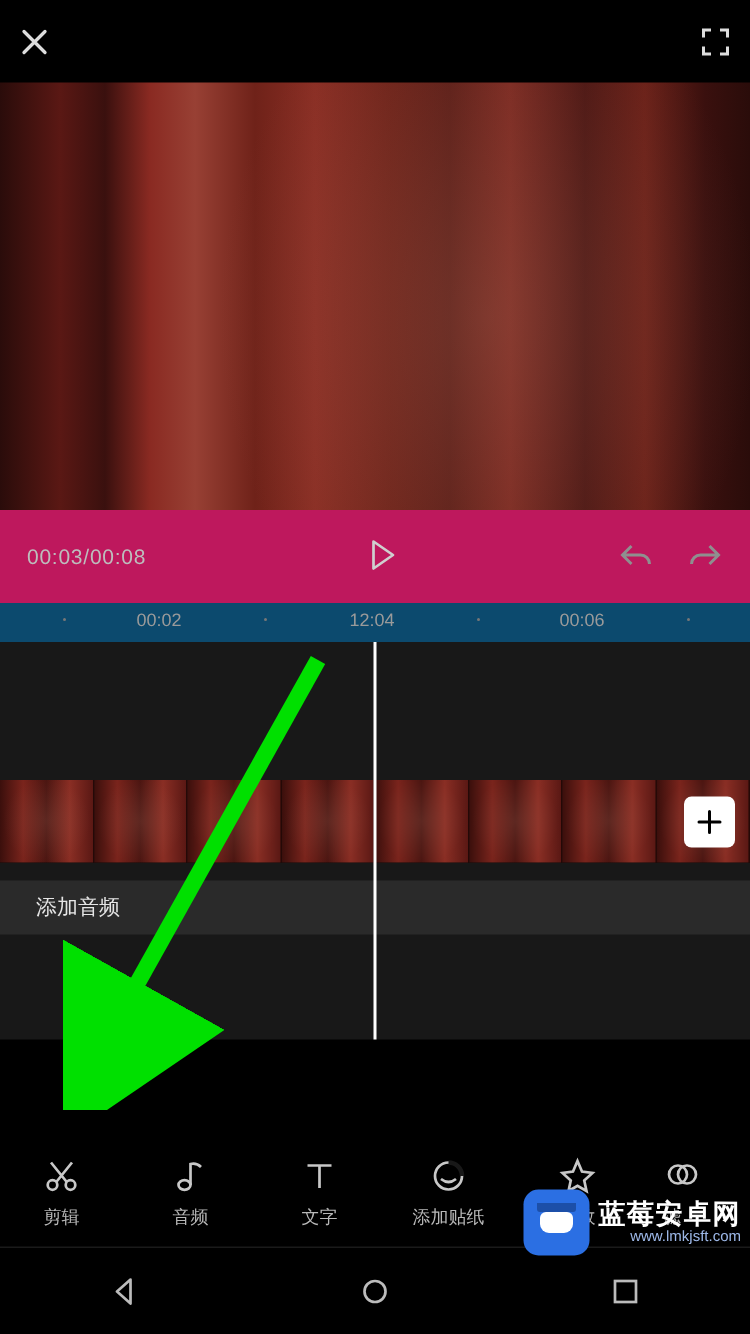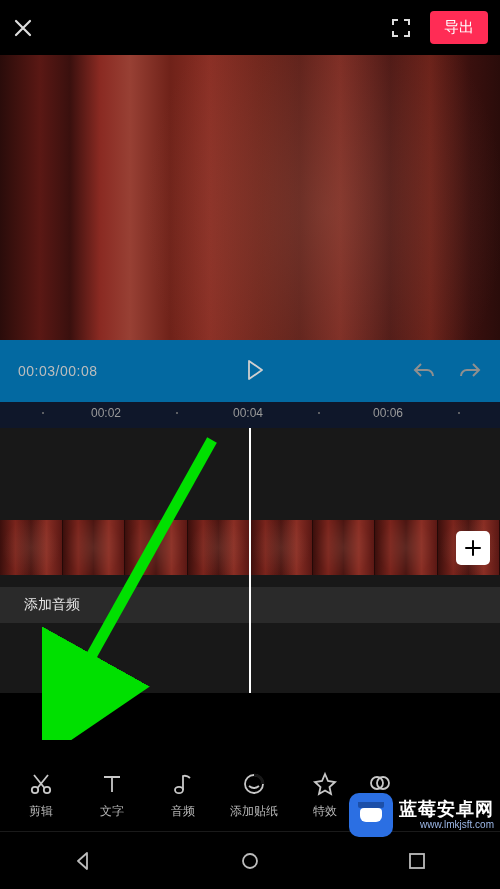--- a/index.html
+++ b/index.html
@@ -46,30 +46,30 @@
   .preview::after{
     content:"";
     position:absolute; inset:0;
     background: radial-gradient(ellipse 60% 140% at 65% 55%, rgba(180,120,100,0.25), transparent 60%);
   }
   .playbar {
     height: 62px;
     display: flex;
     align-items: center;
     padding: 0 18px;
-    background: #0369a1;
+    background: #be185d;
     color: #bdbdbd;
     font-size: 14px;
   }
   .timecode { letter-spacing: 0.5px; }
   .center-controls { flex: 1; display: flex; justify-content: center; }
   .right-controls { display: flex; gap: 22px; align-items: center;}
   .ruler {
     height: 26px;
-    background: #0f172a;
+    background: #0c4a6e;
     color: #9a9a9a;
     font-size: 12px;
     position: relative;
   }
   .ruler .marks {
     position: absolute; inset: 0;
     display: flex; align-items: center;
   }
   .ruler .dot { position:absolute; top:10px; width:2px; height:2px; background:#777; border-radius:50%; }
   .ruler .lbl { position:absolute; top:4px; transform:translateX(-50%); }
@@ -123,21 +123,21 @@
     z-index:5;
   }
   .toolbar {
     position:absolute;
     bottom:58px; left:0; right:0;
     height: 72px;
     display:flex;
     align-items:center;
     background:#000;
     padding: 0 6px;
-    gap: 1px;
+    gap: 16px;
   }
   .tool {
     flex: 0 0 70px;
     display:flex; flex-direction:column; align-items:center; justify-content:center;
     color:#b8b8b8;
     font-size:12px;
     gap:6px;
     height:100%;
   }
   .tool.partial { flex: 0 0 30px; align-items:flex-start; padding-left:6px; overflow:hidden;}
@@ -194,21 +194,20 @@
     <svg width="22" height="22" viewBox="0 0 22 22">
         <path d="M4 4 L18 18 M18 4 L4 18" stroke="#ddd" stroke-width="2.2" stroke-linecap="round"></path>
       </svg>
   </span>
   <span class="top-spacer"></span>
   <span class="fs-icon">
     <svg width="22" height="22" viewBox="0 0 22 22" fill="none" stroke="#ddd" stroke-width="2">
       <path d="M3 8 V3 H8 M14 3 H19 V8 M19 14 V19 H14 M8 19 H3 V14"></path>
     </svg>
   </span>
-  <button class="export-btn">导出</button>
 </div>
 
 <div class="preview"></div>
 
 <div class="playbar">
   <span class="timecode">
     <span>00:03</span>/<span>00:08</span>
   </span>
   <div class="center-controls">
     <span>
@@ -229,21 +228,21 @@
         </svg>
     </span>
   </div>
 </div>
 
 <div class="ruler">
   <div class="marks">
     <span class="dot" style="left:42px"></span>
     <span class="lbl" style="left:106px">00:02</span>
     <span class="dot" style="left:176px"></span>
-    <span class="lbl" style="left:248px">00:04</span>
+    <span class="lbl" style="left:248px">12:04</span>
     <span class="dot" style="left:318px"></span>
     <span class="lbl" style="left:388px">00:06</span>
     <span class="dot" style="left:458px"></span>
   </div>
 </div>
 
 <div class="timeline-zone">
   <div class="playhead"></div>
   <div class="gap-upper"></div>
   <div class="clip-strip">
@@ -274,33 +273,33 @@
         <circle cx="7" cy="19" r="3.2"></circle>
           <circle cx="19" cy="19" r="3.2"></circle>
         <path d="M9.5 17 L20 4 M16.5 17 L6 4"></path>
       </svg>
     </span>
     <span>剪辑</span>
   </div>
   <div class="tool">
     <span>
       <svg width="26" height="26" viewBox="0 0 26 26" fill="none" stroke="#c8c8c8" stroke-width="1.8">
-        <path d="M5 6 H21 M13 6 V21"></path>
-      </svg>
-    </span>
-    <span>文字</span>
-  </div>
-  <div class="tool">
-    <span>
-      <svg width="26" height="26" viewBox="0 0 26 26" fill="none" stroke="#c8c8c8" stroke-width="1.8">
         <ellipse cx="9" cy="19" rx="4" ry="3.2"></ellipse>
           <path d="M13 19 V5 Q17 4 20 7"></path>
       </svg>
     </span>
     <span>音频</span>
+  </div>
+  <div class="tool">
+    <span>
+      <svg width="26" height="26" viewBox="0 0 26 26" fill="none" stroke="#c8c8c8" stroke-width="1.8">
+        <path d="M5 6 H21 M13 6 V21"></path>
+      </svg>
+    </span>
+    <span>文字</span>
   </div>
   <div class="tool">
     <span>
       <svg width="26" height="26" viewBox="0 0 26 26" fill="none" stroke="#c8c8c8" stroke-width="1.8">
         <circle cx="13" cy="13" r="9"></circle>
           <path d="M13 4 A9 9 0 0 1 22 13" stroke-width="3" stroke="#181818"></path>
         <path d="M8 15 Q13 19 18 15"></path>
       </svg>
     </span>
     <span>添加贴纸</span>

